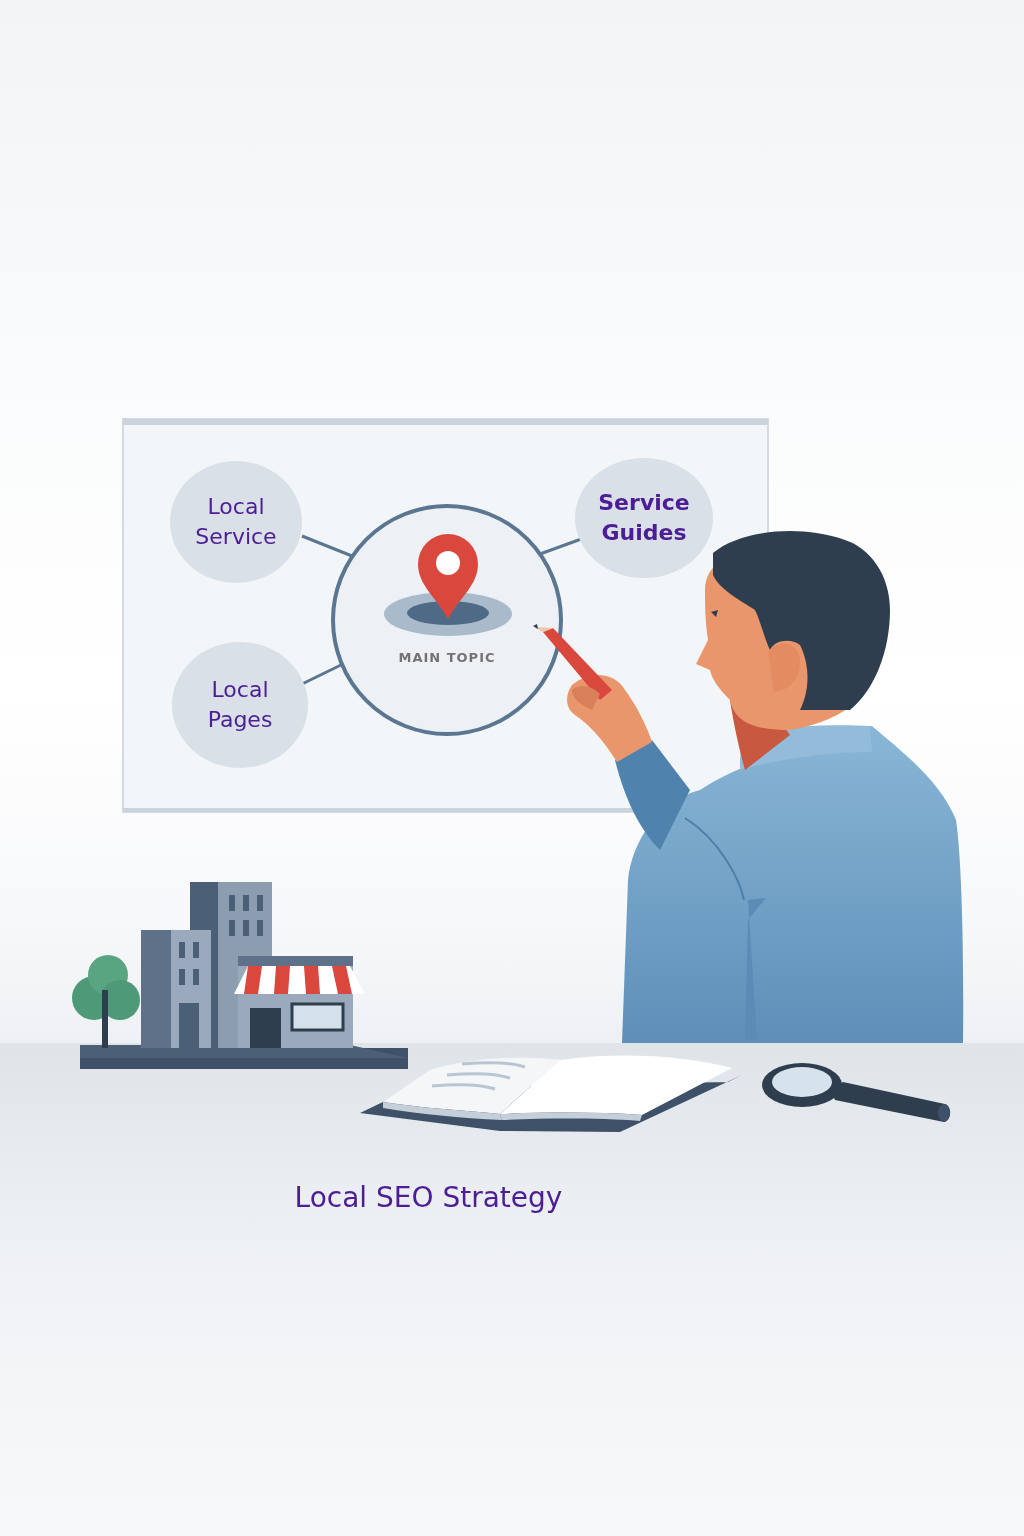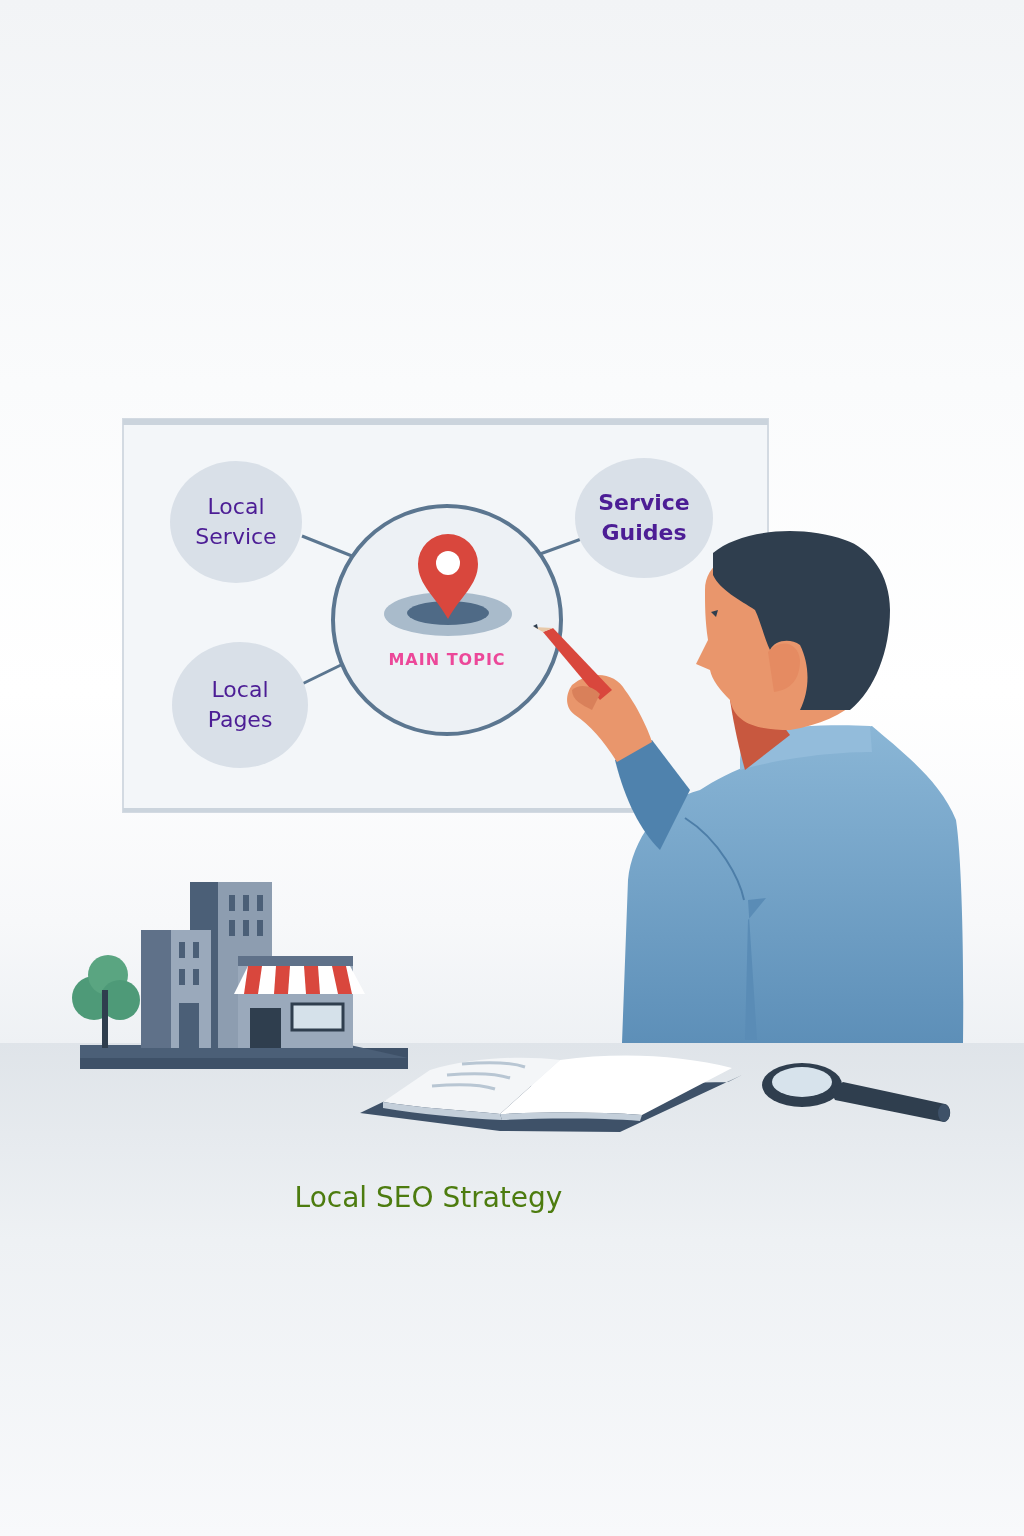--- a/index.html
+++ b/index.html
@@ -1,22 +1,22 @@
 <!DOCTYPE html>
 <html><head>
 <meta charset="utf-8">
 <style>
   html,body{margin:0;padding:0;}
   body{width:1024px;height:1536px;position:relative;overflow:hidden;
     background:linear-gradient(180deg,#f2f4f6 0%,#fafbfc 25%,#ffffff 45%,#f7f8fa 60%,#eef1f4 68%,#f6f7f9 80%,#ffffff 100%);
     font-family:"DejaVu Sans","Liberation Sans",sans-serif;}
   svg.scene{position:absolute;left:0;top:0;}
   .label{position:absolute;text-align:center;color:#4c1d95;font-size:22px;line-height:30px;font-family:"DejaVu Sans",sans-serif;}
-  .main-label{position:absolute;color:#ec4899;font-size:16px;font-weight:bold;letter-spacing:1px;text-align:center;}
-  .caption{position:absolute;left:0;width:857px;top:1181px;text-align:center;color:#4d7c0f;font-size:28px;font-family:"DejaVu Sans",sans-serif;}
+  .main-label{position:absolute;color:#737373;font-size:13px;font-weight:bold;letter-spacing:1px;text-align:center;}
+  .caption{position:absolute;left:0;width:857px;top:1181px;text-align:center;color:#4c1d95;font-size:28px;font-family:"DejaVu Sans",sans-serif;}
 </style>
 </head>
 <body>
 
 <svg class="scene" width="1024" height="1536" viewBox="0 0 1024 1536">
   <defs>
     <linearGradient id="shirtG" x1="0" y1="0" x2="0" y2="1">
       <stop offset="0" stop-color="#8ab6d6"></stop>
       <stop offset="1" stop-color="#5d8fb8"></stop>
     </linearGradient>

